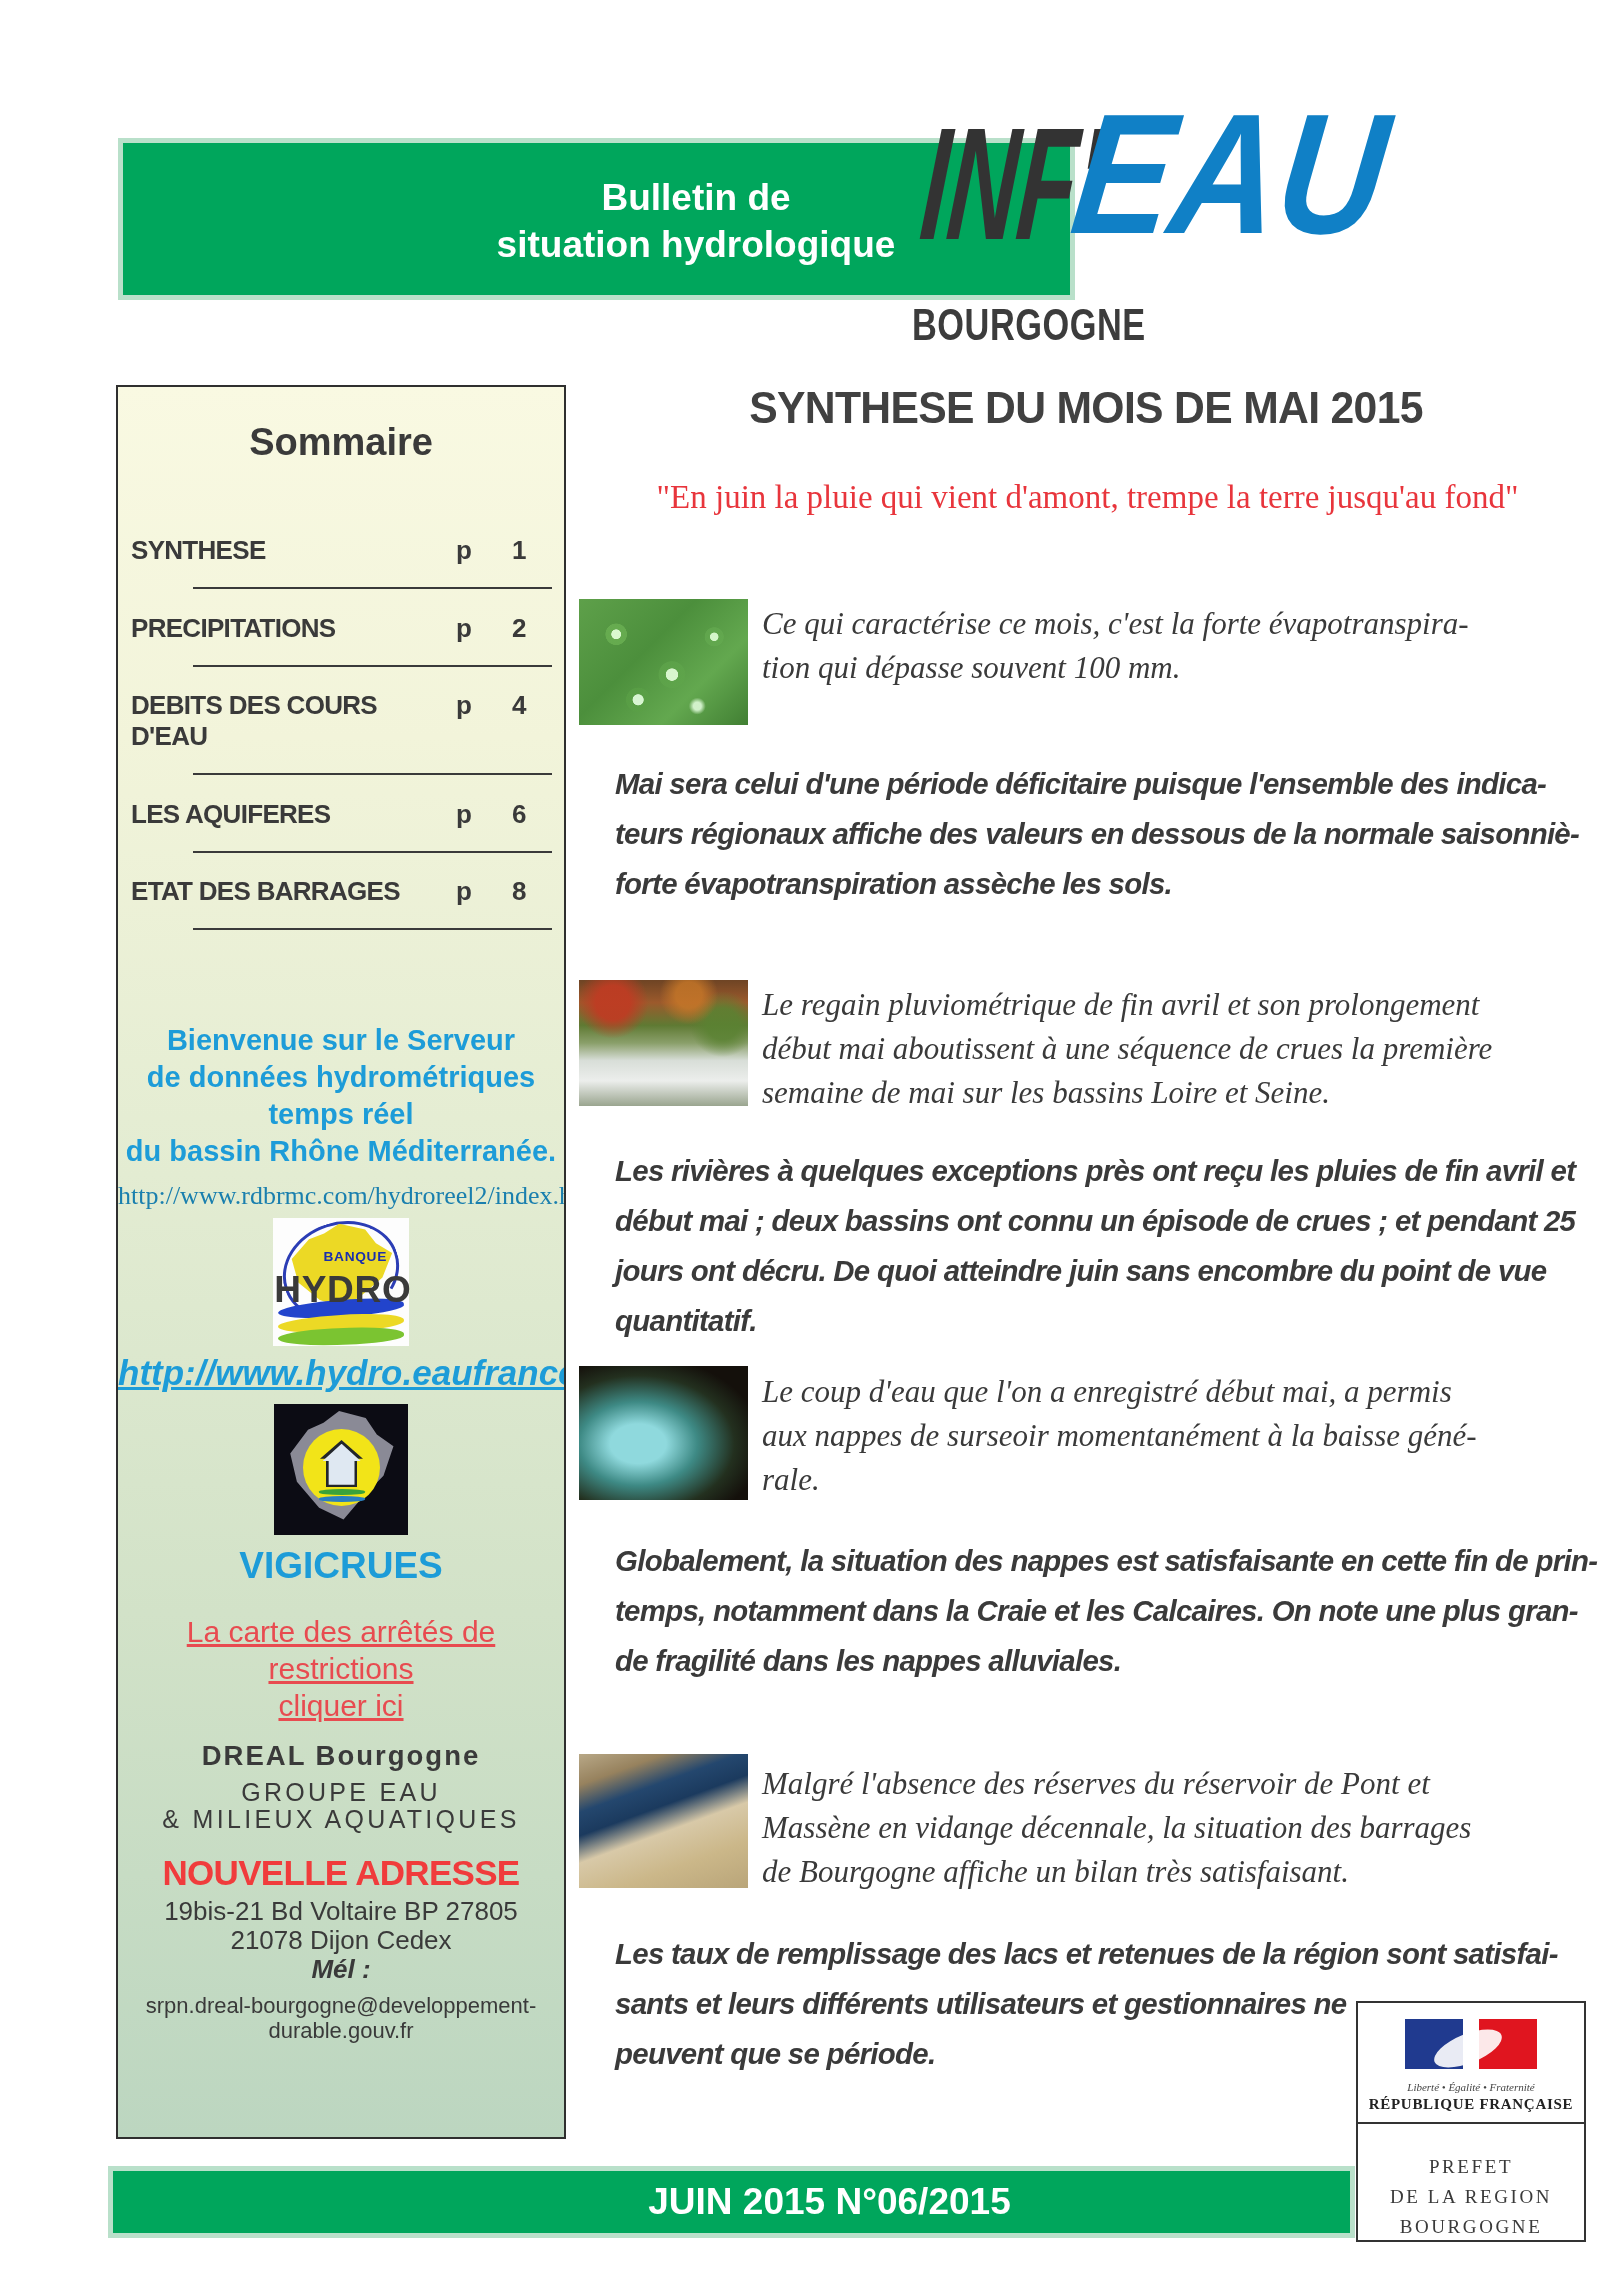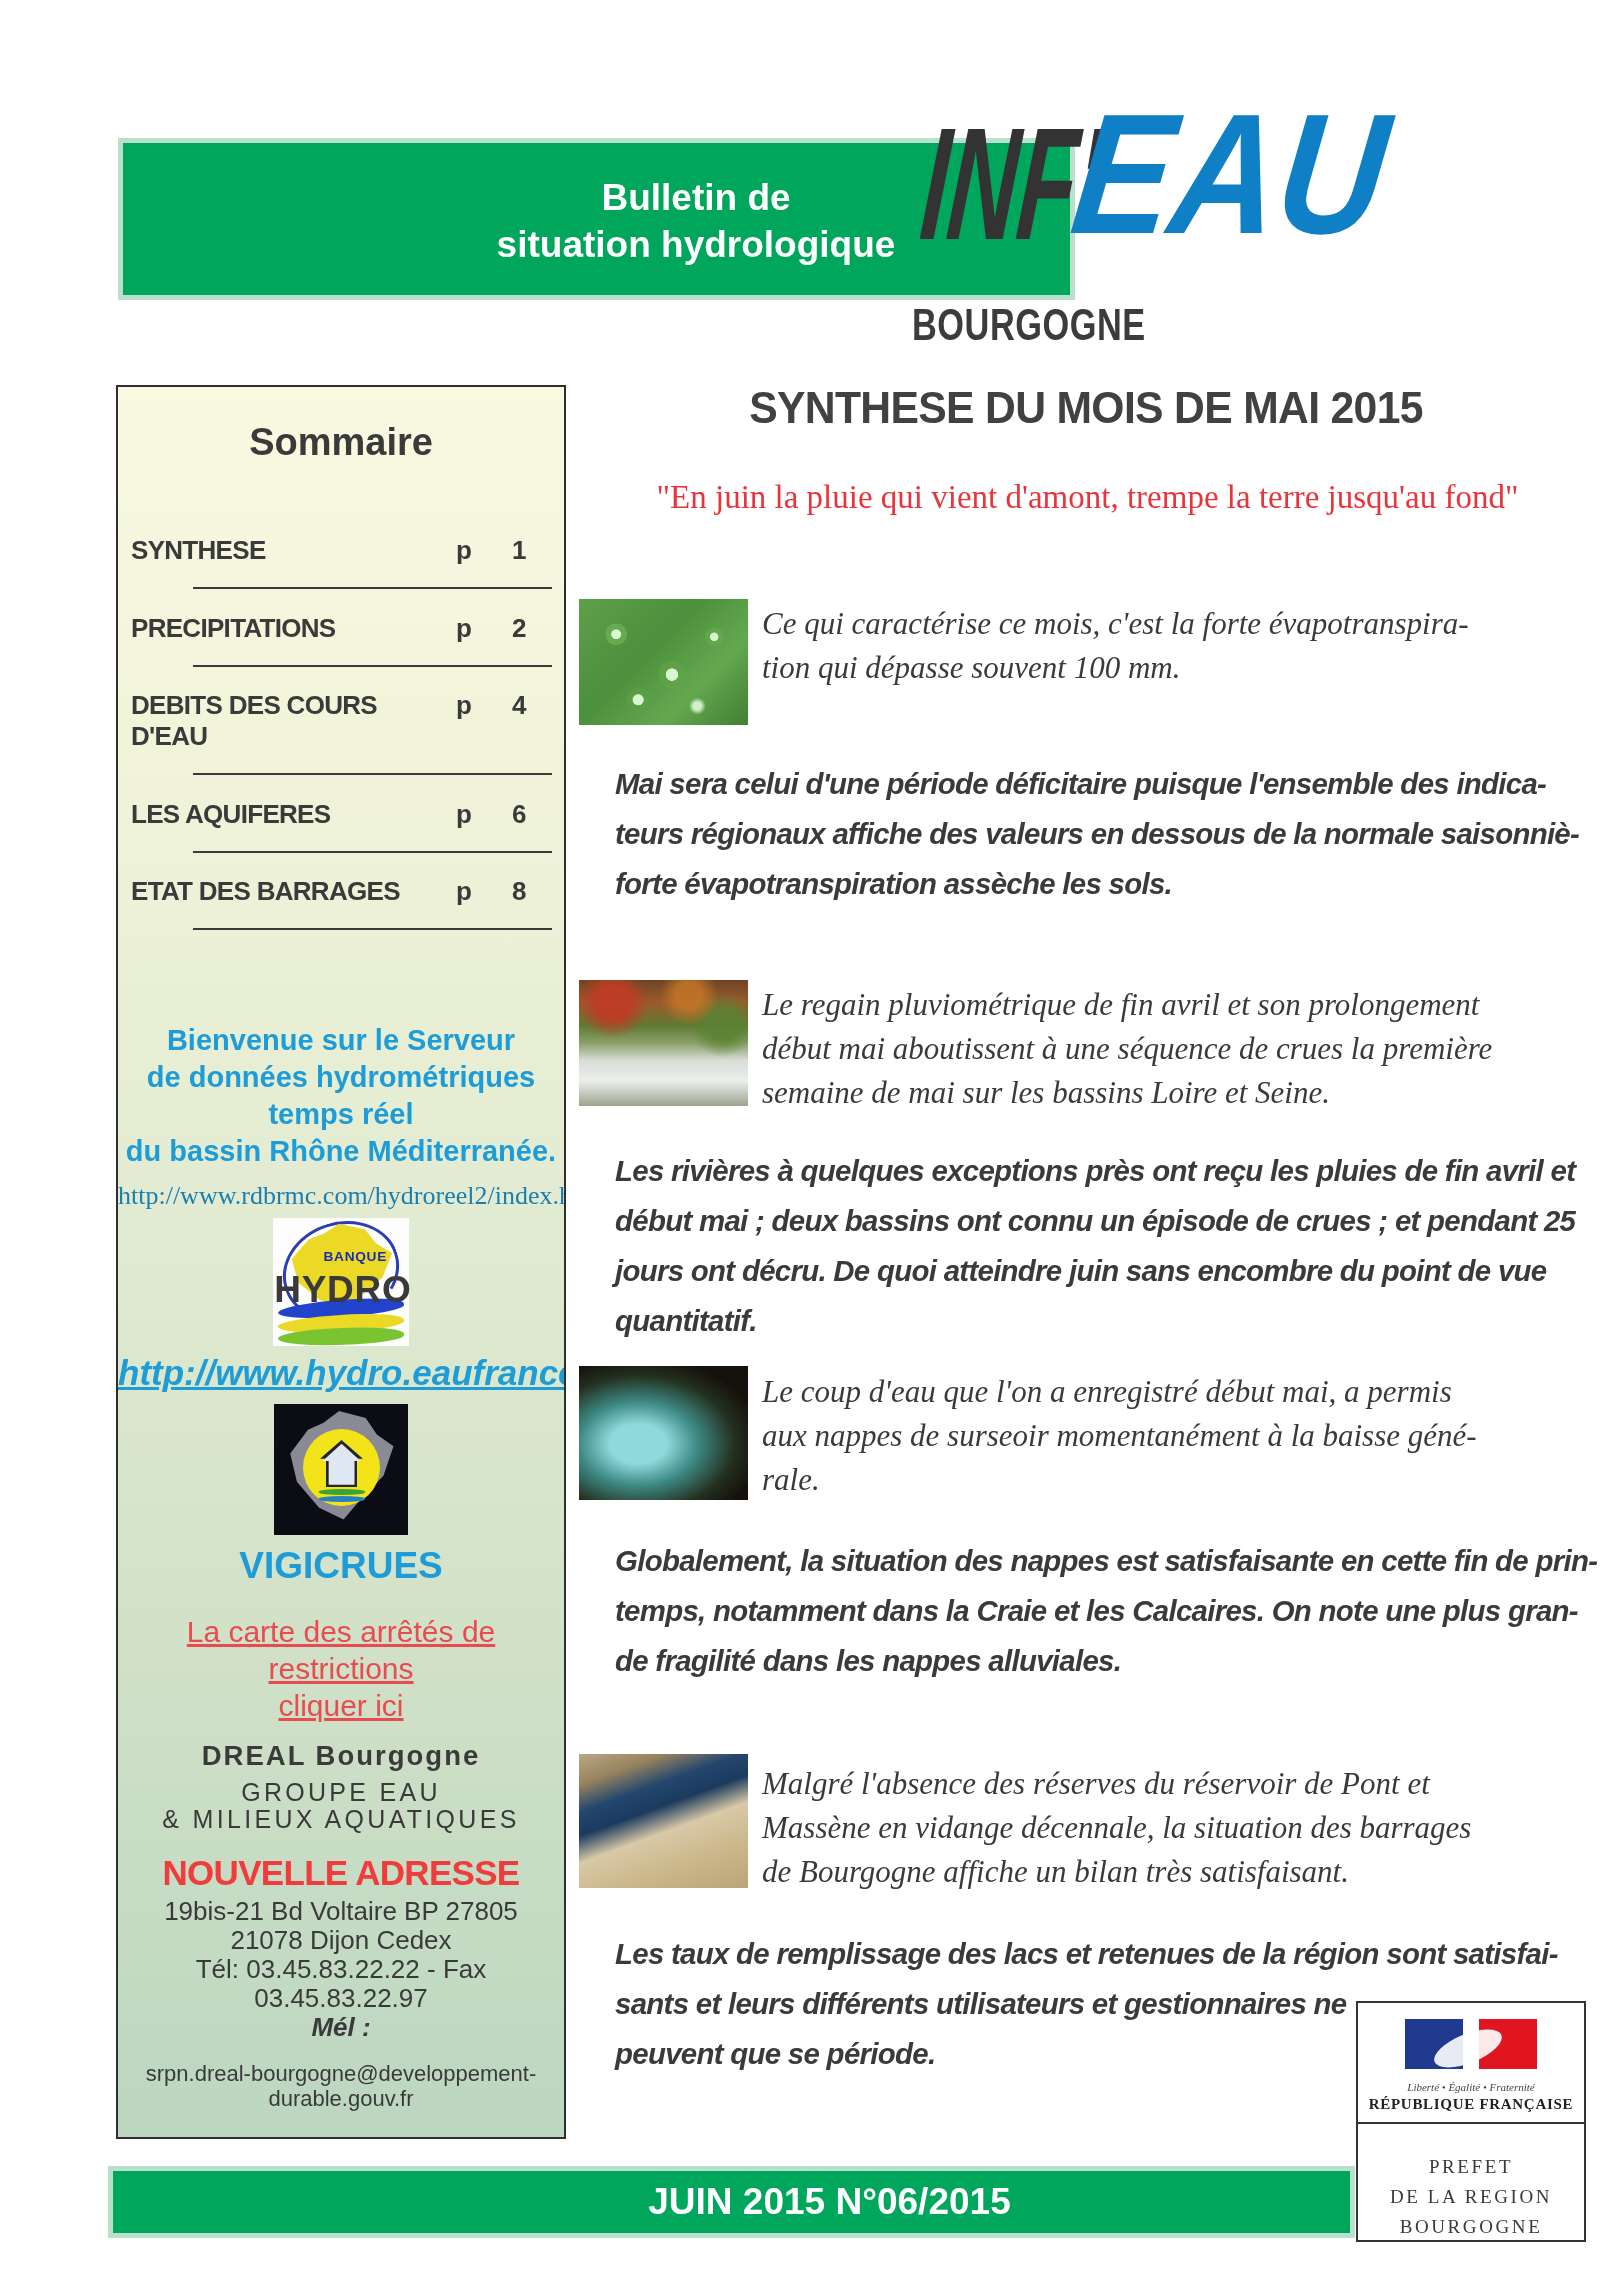--- a/index.html
+++ b/index.html
@@ -92,21 +92,21 @@
 
   #vigicrues-label { margin-top:9.2px; font-size:37px; font-weight:bold; color:#1d9cd8; }
 
   #restriction-link { margin-top:26px; font-size:30px; line-height:37px; color:#e84b50; text-decoration:underline; }
 
   #dreal-name { margin-top:16.4px; font-size:27.5px; font-weight:bold; letter-spacing:2px; }
   #group-lines { margin-top:6.5px; font-size:25px; letter-spacing:3.3px; line-height:27.5px; }
   #new-address-label { margin-top:19.6px; font-size:35px; font-weight:bold; color:#f03c3c; letter-spacing:-0.7px; }
   #address-lines { margin-top:3.9px; font-size:26px; line-height:29px; }
   #mel-label { font-size:26px; font-weight:bold; font-style:italic; line-height:29px; }
-  #email-line { margin-top:19px; font-size:22px; line-height:25px; }
+  #email-line { margin-top:9px; font-size:22px; line-height:25px; }
   #website-line { font-size:21.6px; line-height:25px; color:#2d9ad4; }
 
   
   #main-title {
     position:absolute; left:582px; top:383px; width:1008px;
     text-align:center; font-size:44px; font-weight:bold; color:#414141;
     letter-spacing:-0.7px; transform:scaleX(.97); transform-origin:center;
   }
   #main-quote {
     position:absolute; left:582px; top:479px; width:1011px;
@@ -285,21 +285,20 @@
   <div id="group-lines">
     <div>GROUPE EAU</div>
     <div>&amp; MILIEUX AQUATIQUES</div>
   </div>
 
   <div id="new-address-label">NOUVELLE ADRESSE</div>
 
   <div id="address-lines">
     <div>19bis-21 Bd Voltaire BP 27805</div>
     <div>21078 Dijon Cedex</div>
-    <div>Tél: 03.45.83.22.22 - Fax 03.45.83.22.97</div>
   </div>
 
   <div id="mel-label">Mél :</div>
   <div id="email-line">srpn.dreal-bourgogne@developpement-durable.gouv.fr</div>
 
 </div>
 
 <div id="main-title">SYNTHESE DU MOIS DE MAI 2015</div>
 <div id="main-quote">"En juin la pluie qui vient d'amont, trempe la terre jusqu'au fond"</div>
 

